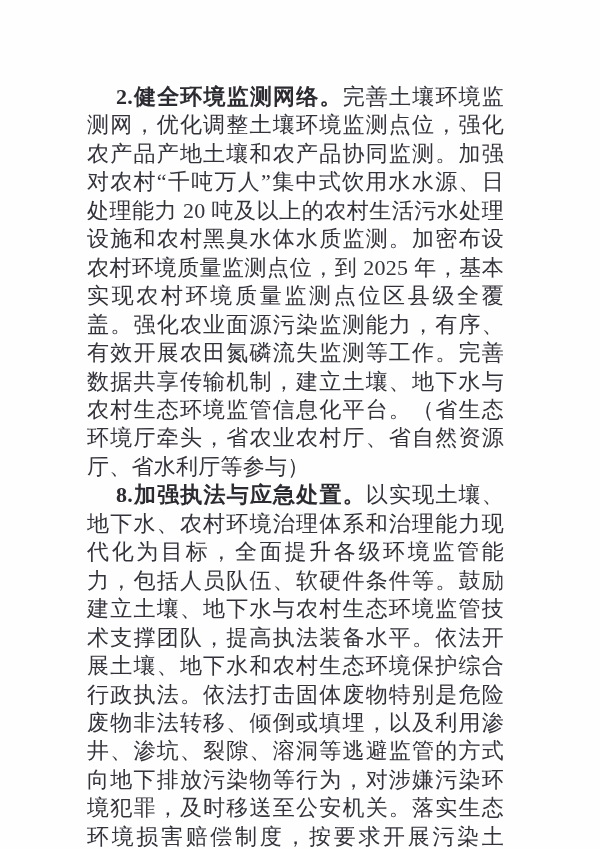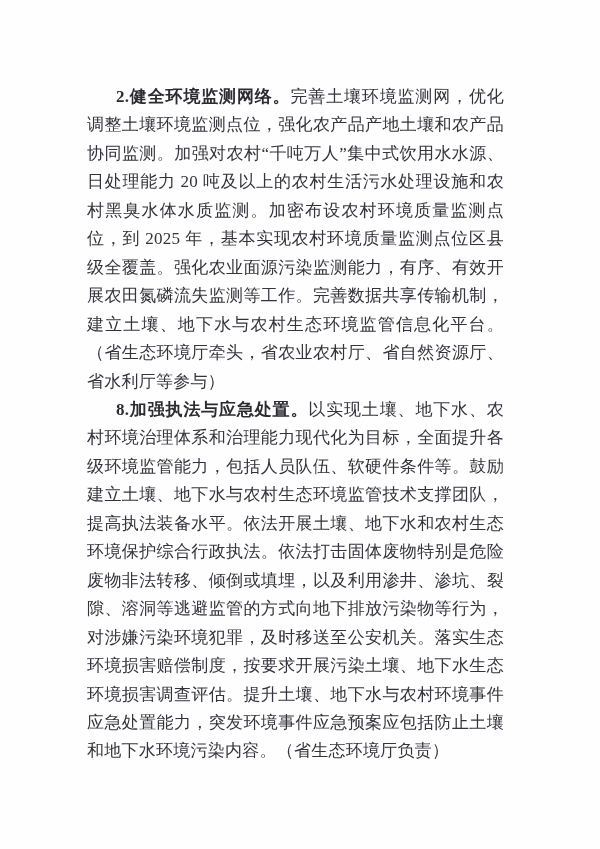--- a/index.html
+++ b/index.html
@@ -18,21 +18,21 @@
   }
   .content {
     position: absolute;
     left: 87px;
     top: 83px;
     width: 417px;
     color: #33333b;
   }
   .para {
     margin: 0;
-    font-size: 17px;
+    font-size: 22px;
     line-height: 28.45px;
     letter-spacing: 0.25px;
     text-align: justify;
     text-justify: inter-character;
     text-indent: 29px;
     word-break: break-all;
   }
   .para .heading {
     font-weight: 700;
     color: #2b2b31;

